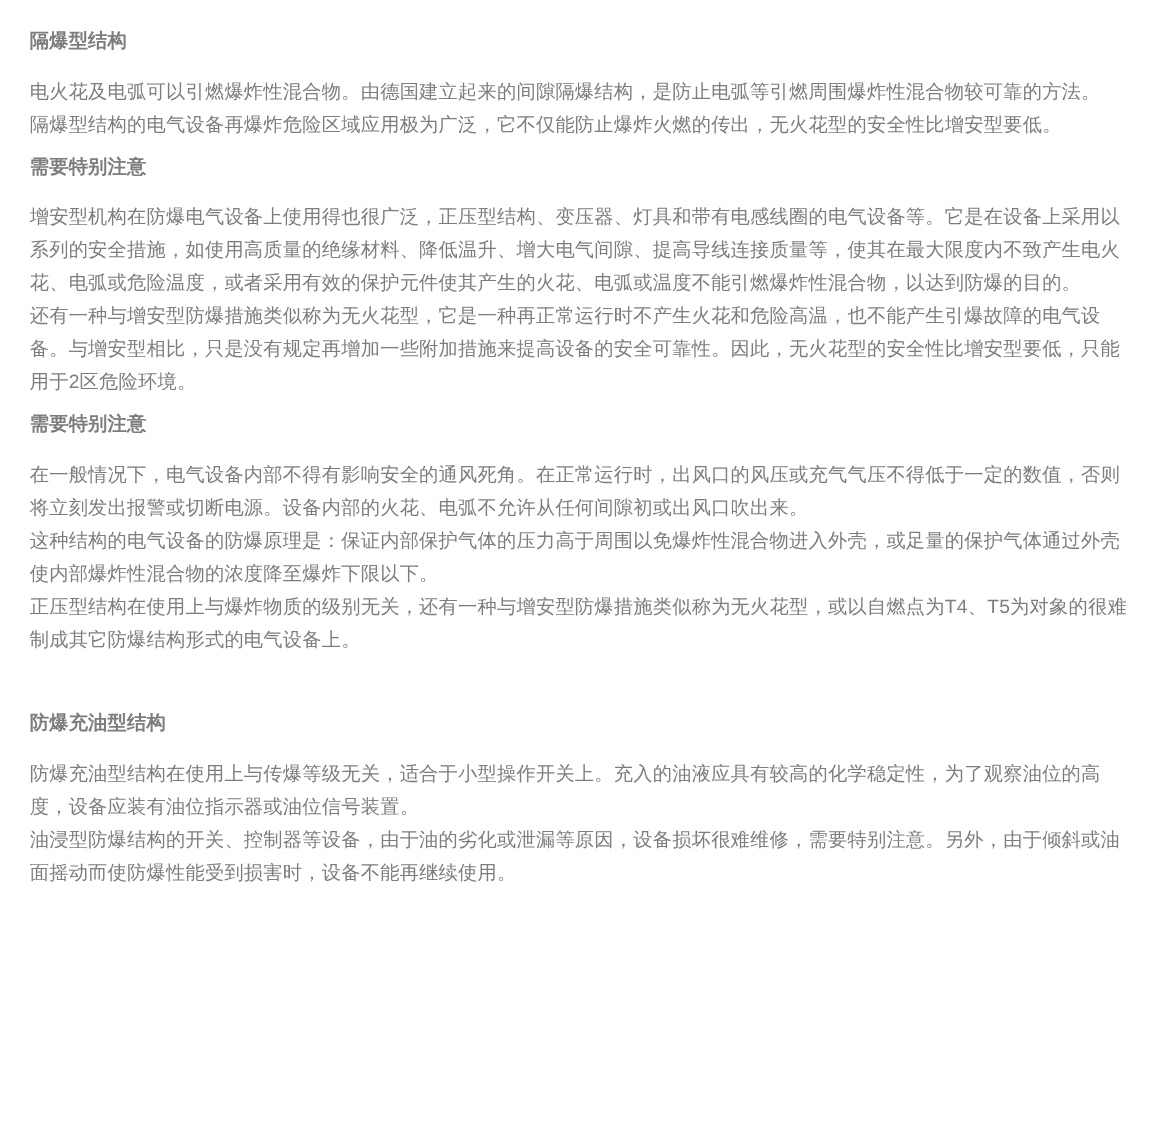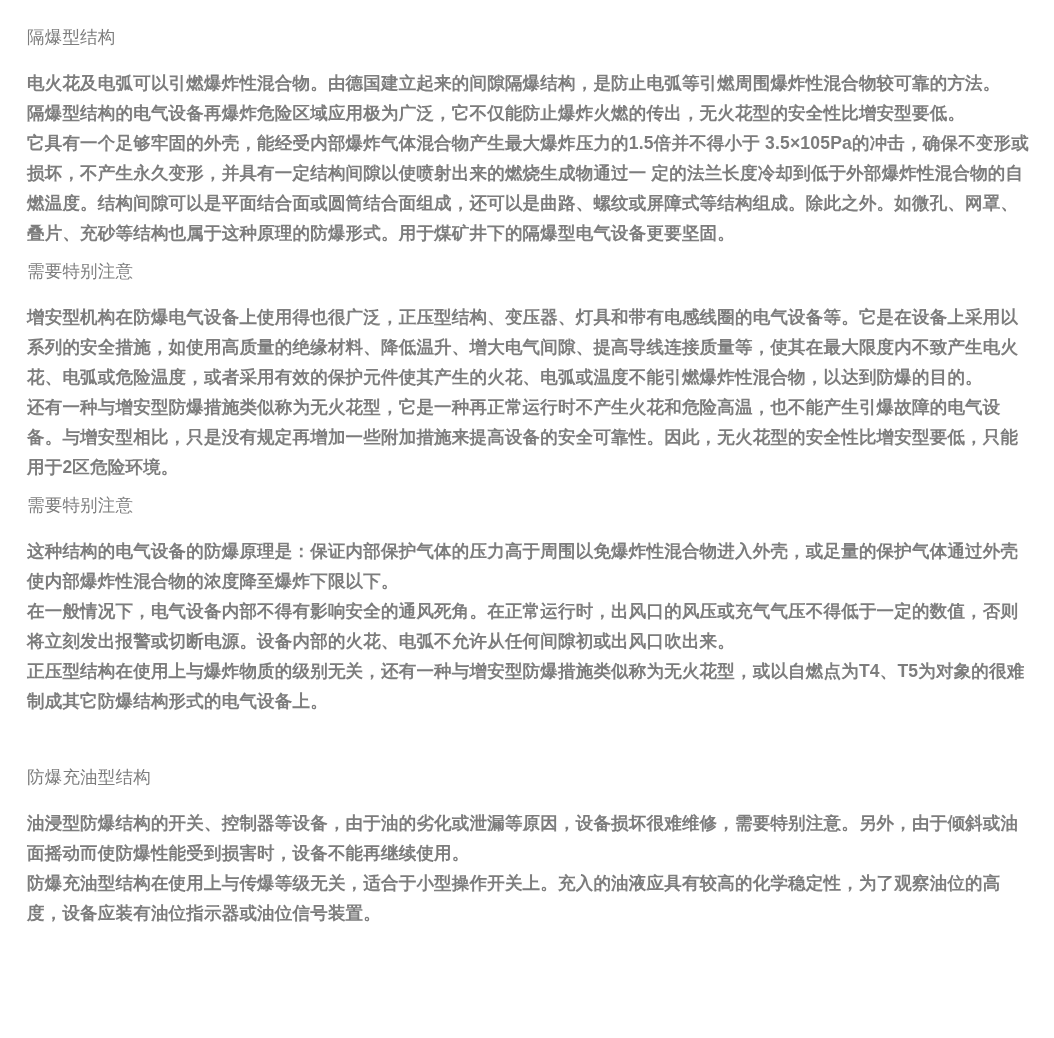--- a/index.html
+++ b/index.html
@@ -19,49 +19,47 @@
     padding: 22px 24px 30px 27px;
     font-size: 17.5px;
     line-height: 30px;
     letter-spacing: 0.2px;
     word-break: break-all;
   }
   .section { margin: 0; }
   .heading {
     margin: 8px 0 16px 0;
     font-size: 17.5px;
-    font-weight: normal;
+    font-weight: bold;
   }
   .section:first-child .heading { margin-top: 0; }
   .section.gap-before .heading { margin-top: 46px; }
   p {
     margin: 0;
     padding: 0;
-    font-weight: bold;
   }
 </style>
 </head>
 <body style="background: rgb(255, 255, 255);">
 
 <main data-name="article-body" style="color: rgb(125, 125, 125);">
     <section class="section" data-name="section">
       <div class="heading" data-name="section-heading">隔爆型结构</div>
       <p data-name="paragraph">电火花及电弧可以引燃爆炸性混合物。由德国建立起来的间隙隔爆结构，是防止电弧等引燃周围爆炸性混合物较可靠的方法。</p>
       <p data-name="paragraph">隔爆型结构的电气设备再爆炸危险区域应用极为广泛，它不仅能防止爆炸火燃的传出，无火花型的安全性比增安型要低。</p>
-      <p data-name="paragraph">它具有一个足够牢固的外壳，能经受内部爆炸气体混合物产生最大爆炸压力的1.5倍并不得小于 3.5×105Pa的冲击，确保不变形或损坏，不产生永久变形，并具有一定结构间隙以使喷射出来的燃烧生成物通过一 定的法兰长度冷却到低于外部爆炸性混合物的自燃温度。结构间隙可以是平面结合面或圆筒结合面组成，还可以是曲路、螺纹或屏障式等结构组成。除此之外。如微孔、网罩、叠片、充砂等结构也属于这种原理的防爆形式。用于煤矿井下的隔爆型电气设备更要坚固。</p>
     </section>
     <section class="section" data-name="section">
       <div class="heading" data-name="section-heading">需要特别注意</div>
       <p data-name="paragraph">增安型机构在防爆电气设备上使用得也很广泛，正压型结构、变压器、灯具和带有电感线圈的电气设备等。它是在设备上采用以系列的安全措施，如使用高质量的绝缘材料、降低温升、增大电气间隙、提高导线连接质量等，使其在最大限度内不致产生电火花、电弧或危险温度，或者采用有效的保护元件使其产生的火花、电弧或温度不能引燃爆炸性混合物，以达到防爆的目的。</p>
       <p data-name="paragraph">还有一种与增安型防爆措施类似称为无火花型，它是一种再正常运行时不产生火花和危险高温，也不能产生引爆故障的电气设备。与增安型相比，只是没有规定再增加一些附加措施来提高设备的安全可靠性。因此，无火花型的安全性比增安型要低，只能用于2区危险环境。</p>
     </section>
     <section class="section" data-name="section">
       <div class="heading" data-name="section-heading">需要特别注意</div>
+      <p data-name="paragraph">在一般情况下，电气设备内部不得有影响安全的通风死角。在正常运行时，出风口的风压或充气气压不得低于一定的数值，否则将立刻发出报警或切断电源。设备内部的火花、电弧不允许从任何间隙初或出风口吹出来。</p>
       <p data-name="paragraph">这种结构的电气设备的防爆原理是：保证内部保护气体的压力高于周围以免爆炸性混合物进入外壳，或足量的保护气体通过外壳使内部爆炸性混合物的浓度降至爆炸下限以下。</p>
-      <p data-name="paragraph">在一般情况下，电气设备内部不得有影响安全的通风死角。在正常运行时，出风口的风压或充气气压不得低于一定的数值，否则将立刻发出报警或切断电源。设备内部的火花、电弧不允许从任何间隙初或出风口吹出来。</p>
       <p data-name="paragraph">正压型结构在使用上与爆炸物质的级别无关，还有一种与增安型防爆措施类似称为无火花型，或以自燃点为T4、T5为对象的很难制成其它防爆结构形式的电气设备上。</p>
     </section>
     <section class="section gap-before" data-name="section">
       <div class="heading" data-name="section-heading">防爆充油型结构</div>
+      <p data-name="paragraph">防爆充油型结构在使用上与传爆等级无关，适合于小型操作开关上。充入的油液应具有较高的化学稳定性，为了观察油位的高度，设备应装有油位指示器或油位信号装置。</p>
       <p data-name="paragraph">油浸型防爆结构的开关、控制器等设备，由于油的劣化或泄漏等原因，设备损坏很难维修，需要特别注意。另外，由于倾斜或油面摇动而使防爆性能受到损害时，设备不能再继续使用。</p>
-      <p data-name="paragraph">防爆充油型结构在使用上与传爆等级无关，适合于小型操作开关上。充入的油液应具有较高的化学稳定性，为了观察油位的高度，设备应装有油位指示器或油位信号装置。</p>
     </section>
   </main>
 
 </body></html>

